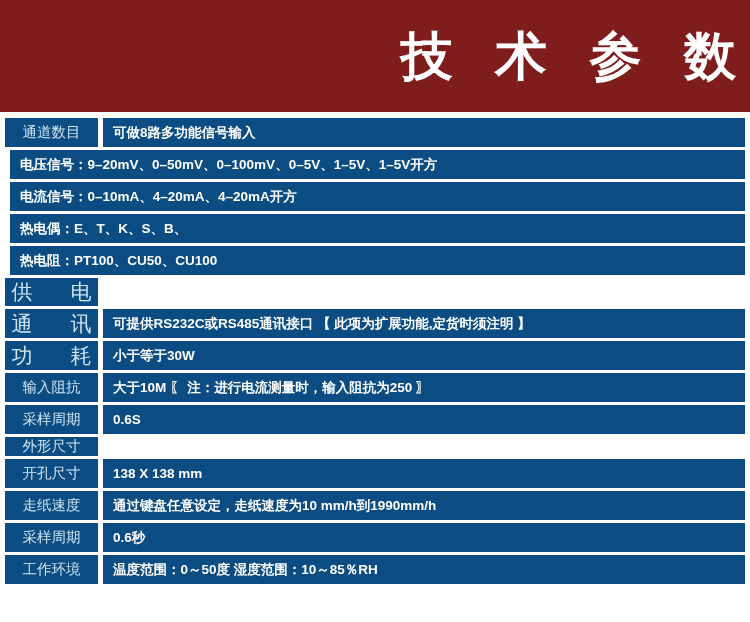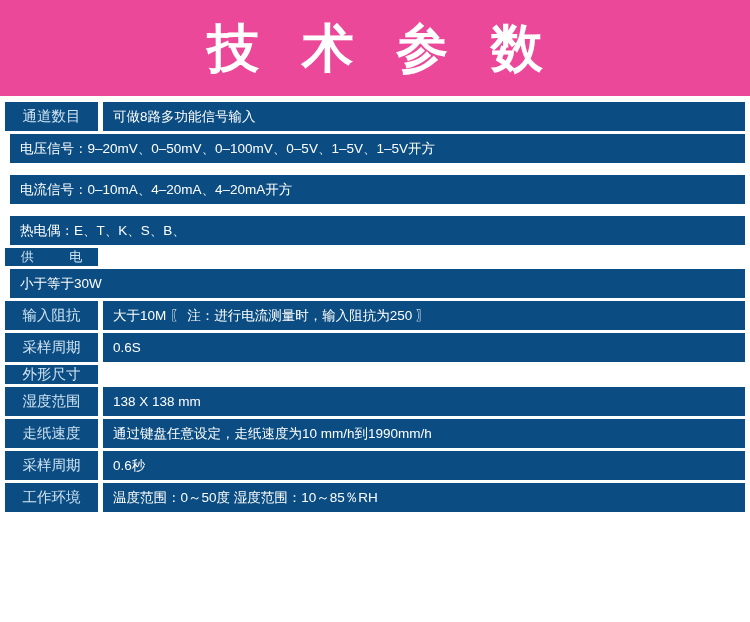--- a/index.html
+++ b/index.html
@@ -10,25 +10,25 @@
   body {
     width: 750px;
     height: 622px;
     overflow: hidden;
     font-family: "Liberation Sans", "DejaVu Sans", sans-serif;
   }
 
   
   #banner {
     width: 750px;
-    height: 96px;
-    background: #ec4899;
+    height: 112px;
+    background: #7f1d1d;
     display: flex;
     align-items: center;
-    justify-content: center;
+    justify-content: flex-end;
     box-sizing: border-box;
   }
   #banner-title {
     color: #ffffff;
     font-size: 52px;
     font-weight: bold;
     letter-spacing: 14px;
     text-indent: 14px;
     line-height: 1;
     white-space: nowrap;
@@ -43,21 +43,21 @@
   .spec-row {
     display: flex;
     align-items: stretch;
     margin-bottom: 3px;
   }
   .spec-label {
     width: 93px;
     min-width: 93px;
     background: #0b4d82;
     color: #cfe3f2;
-    font-size: 13px;
+    font-size: 21px;
     display: flex;
     align-items: center;
     justify-content: center;
     text-align: center;
     box-sizing: border-box;
     padding: 0 3px;
     white-space: nowrap;
   }
   .spec-label.spaced {
     letter-spacing: 16px;
@@ -76,23 +76,24 @@
   .spec-value {
     background: #0b4d82;
     color: #ffffff;
     font-size: 13.5px;
     height: 29px;
     line-height: 29px;
     box-sizing: border-box;
     padding: 0 0 0 10px;
     white-space: nowrap;
     overflow: hidden;
+    font-weight: bold;
   }
   .spec-value + .spec-value {
-    margin-top: 12px;
+    margin-top: 3px;
   }
   
   .spec-row.multi .spec-label {
     align-self: stretch;
   }
 </style>
 </head>
 <body>
 
 <div id="banner">
@@ -104,47 +105,55 @@
       <div class="spec-label tight">通道数目</div>
       <div class="spec-values">
         <div class="spec-value">可做8路多功能信号输入</div>
       </div>
     </div>
     <div class="spec-row multi">
       <div class="spec-values">
         <div class="spec-value">电压信号：9–20mV、0–50mV、0–100mV、0–5V、1–5V、1–5V开方</div>
         <div class="spec-value">电流信号：0–10mA、4–20mA、4–20mA开方</div>
         <div class="spec-value">热电偶：E、T、K、S、B、</div>
+        <div class="spec-value">热电阻：PT100、CU50、CU100</div>
       </div>
     </div>
     <div class="spec-row">
       <div class="spec-label spaced">供 电</div>
     </div>
     <div class="spec-row">
+      <div class="spec-label spaced">通 讯</div>
+      <div class="spec-values">
+        <div class="spec-value">可提供RS232C或RS485通讯接口 【 此项为扩展功能,定货时须注明 】</div>
+      </div>
+    </div>
+    <div class="spec-row">
+      <div class="spec-label spaced">功 耗</div>
       <div class="spec-values">
         <div class="spec-value">小于等于30W</div>
       </div>
     </div>
     <div class="spec-row">
       <div class="spec-label tight">输入阻抗</div>
       <div class="spec-values">
         <div class="spec-value">大于10M 〖 注：进行电流测量时，输入阻抗为250 〗</div>
       </div>
     </div>
     <div class="spec-row">
       <div class="spec-label tight">采样周期</div>
       <div class="spec-values">
         <div class="spec-value">0.6S</div>
       </div>
     </div>
     <div class="spec-row">
       <div class="spec-label tight">外形尺寸</div>
     </div>
     <div class="spec-row">
-      <div class="spec-label tight">湿度范围</div>
+      <div class="spec-label tight">开孔尺寸</div>
       <div class="spec-values">
         <div class="spec-value">138 X 138 mm</div>
       </div>
     </div>
     <div class="spec-row">
       <div class="spec-label tight">走纸速度</div>
       <div class="spec-values">
         <div class="spec-value">通过键盘任意设定，走纸速度为10 mm/h到1990mm/h</div>
       </div>
     </div>

